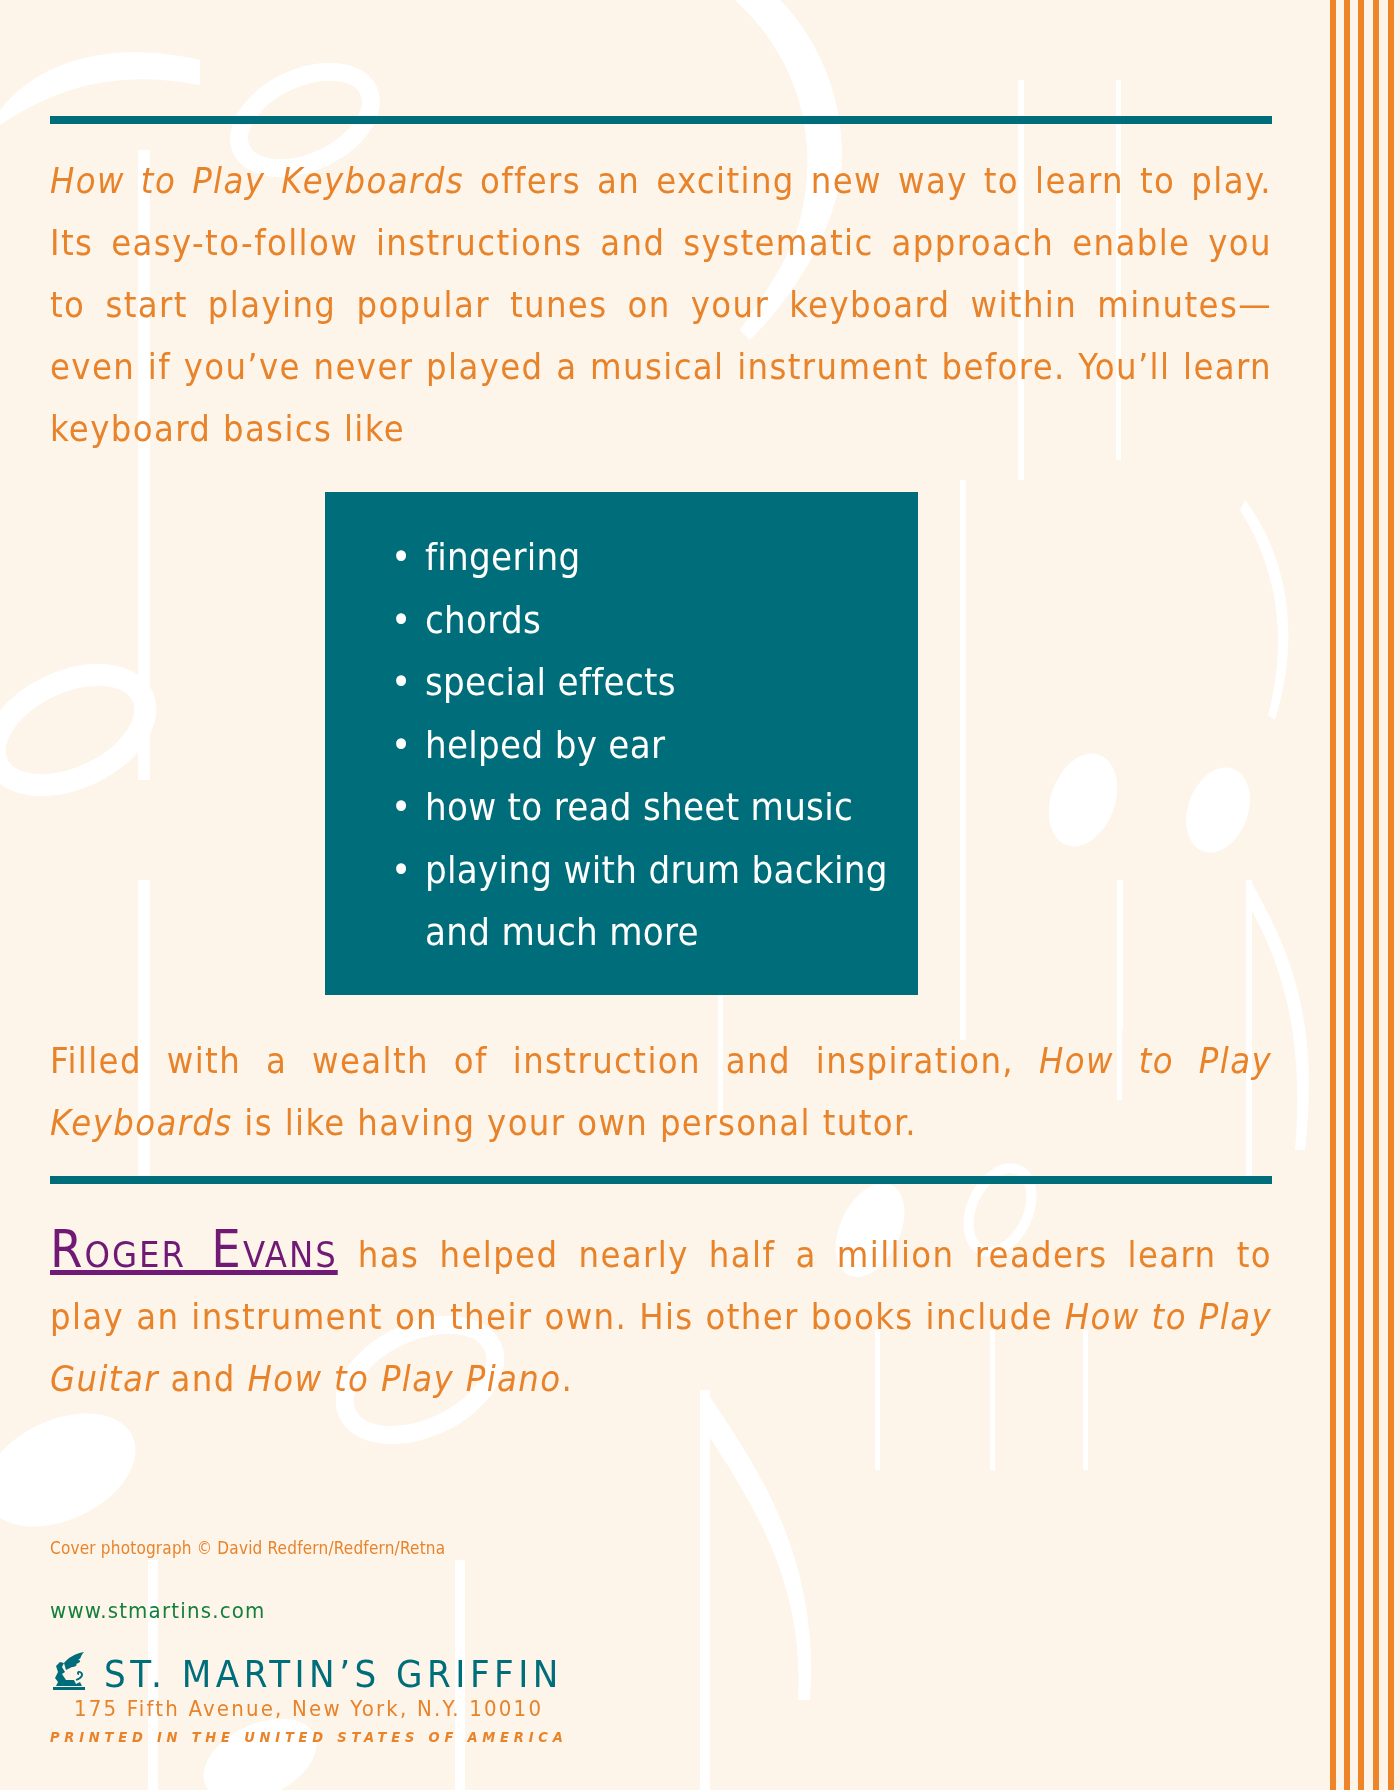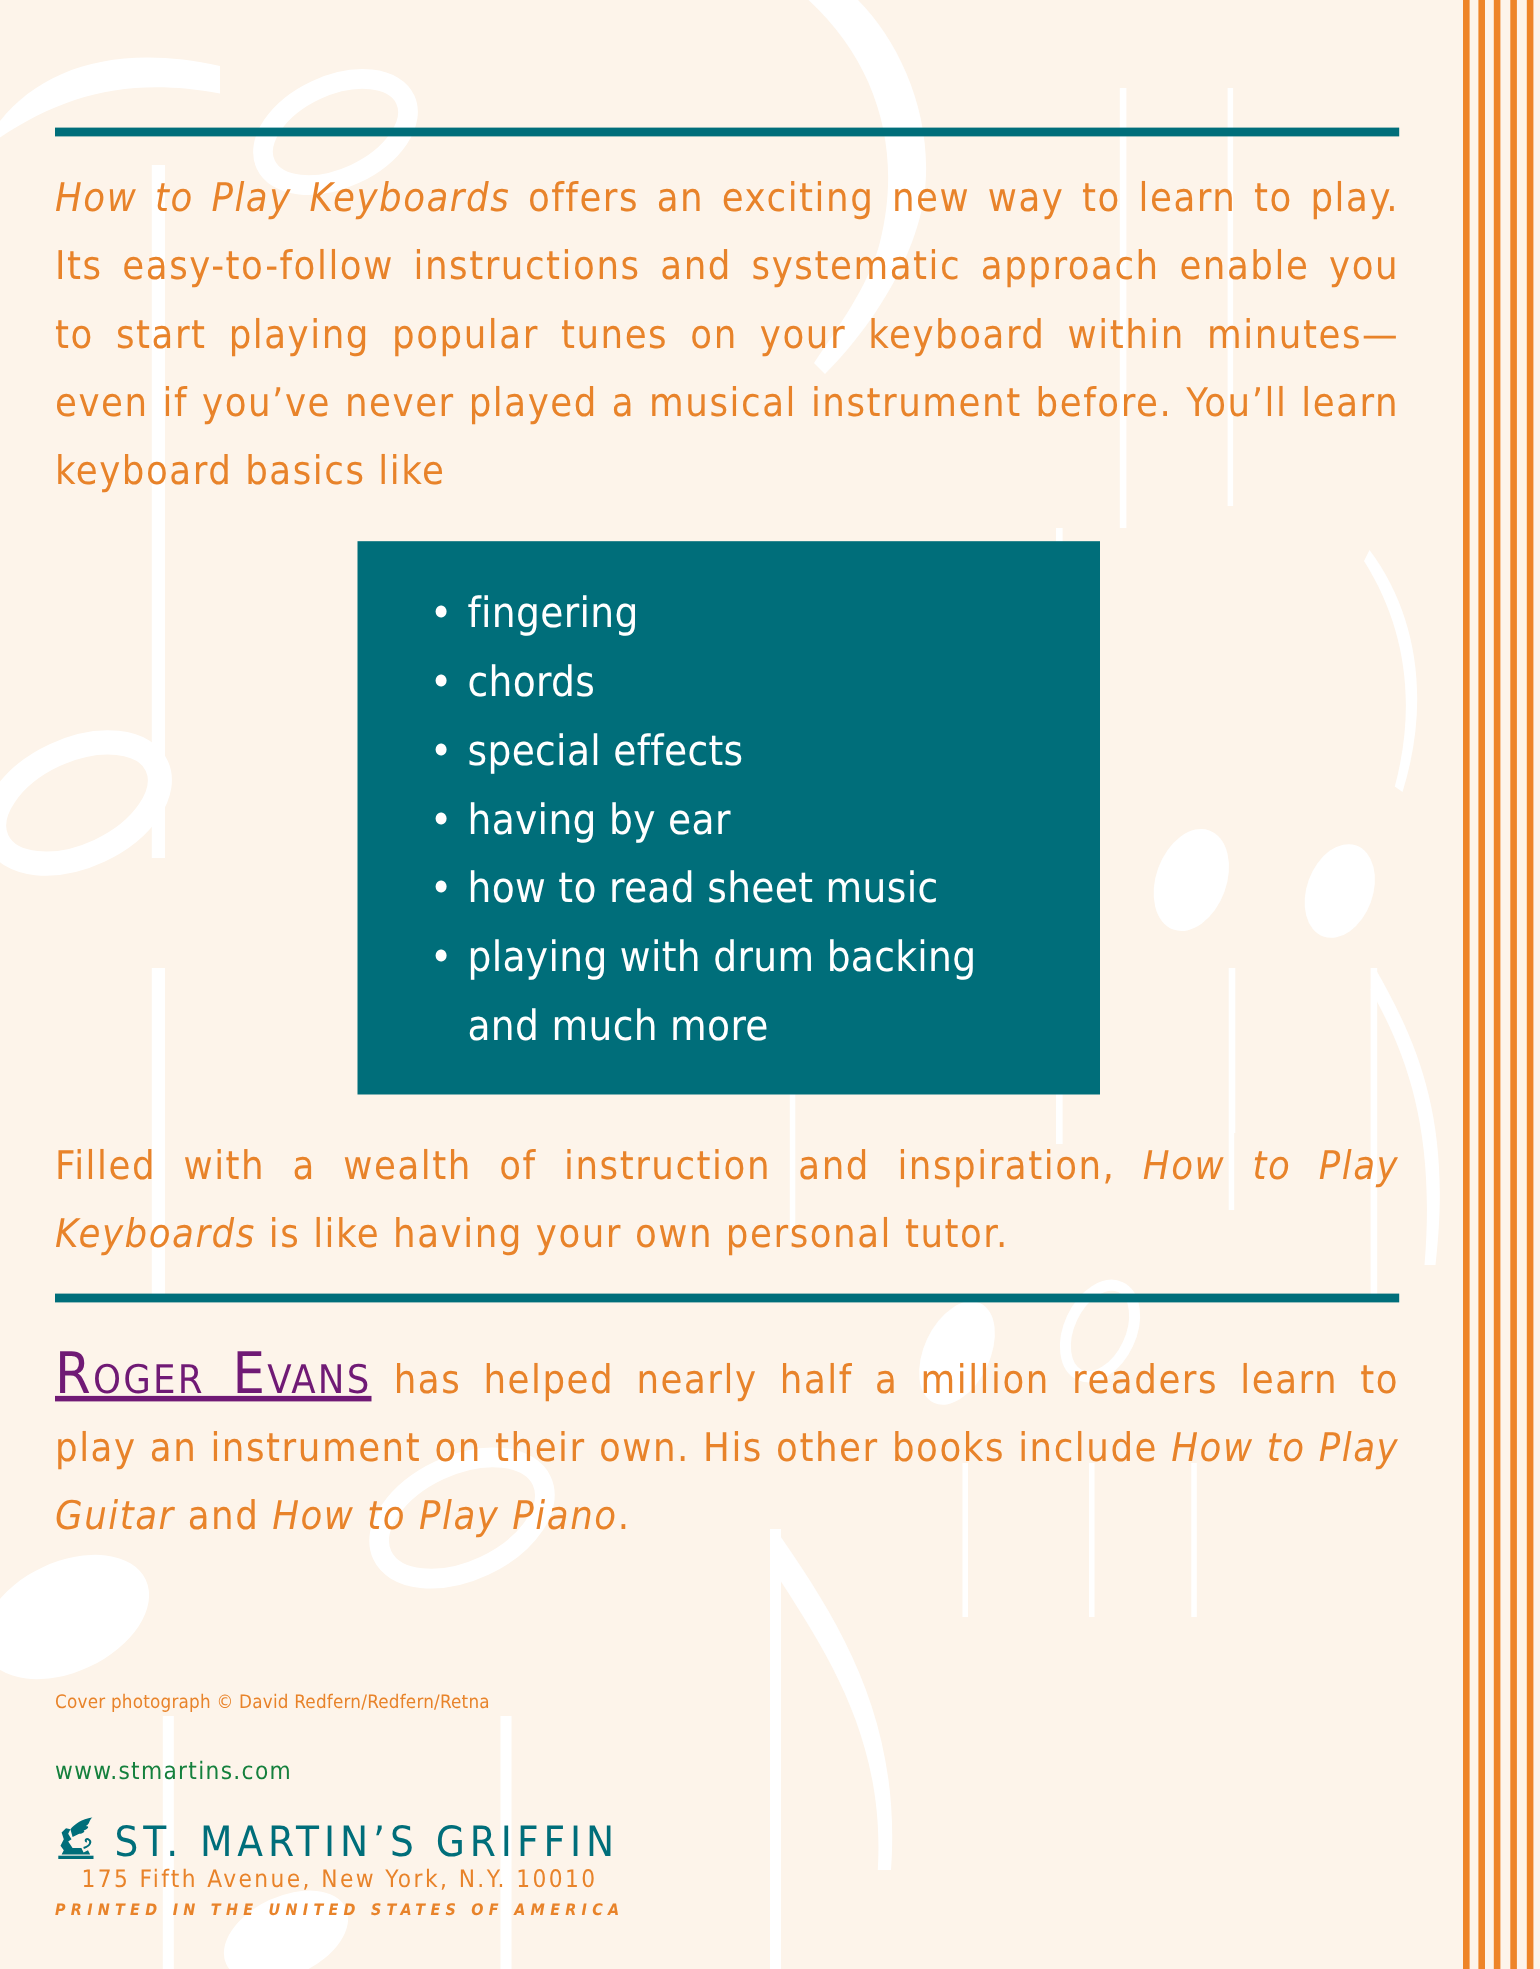--- a/index.html
+++ b/index.html
@@ -15,21 +15,21 @@
     .content { position: absolute; left: 0; top: 0; width: 1400px; height: 1790px; z-index: 2; }
     .rule { position: absolute; left: 50px; width: 1222px; height: 8px; background: #006E7A; }
     .para {
       position: absolute; left: 50px; width: 1222px;
       font-size: 36px; line-height: 62px; letter-spacing: 1.4px;
       text-align: justify; text-align-last: left;
       font-stretch: condensed;
     }
     .para em { }
     .feature-box {
-      position: absolute; left: 325px; top: 492px; width: 675px; height: 503px;
+      position: absolute; left: 325px; top: 492px; width: 593px; height: 503px;
       background: #006E7A; color: #FFFFFF;
     }
     .feature-list { list-style: none; margin: 0; padding: 0; position: absolute; left: 66px; top: 34px; }
     .feature-list li { font-size: 38px; line-height: 62.5px; letter-spacing: 0.3px; white-space: nowrap; }
     .feature-list li .bullet { display: inline-block; width: 34px; }
     .feature-list li.more { padding-left: 34px; }
     .author-name { color: #701a75; font-size: 52px; letter-spacing: 2px; font-variant: small-caps; text-decoration: underline; }
     .credit { position: absolute; left: 50px; top: 1538px; font-size: 17px; letter-spacing: 0.2px; }
     .website { position: absolute; left: 50px; top: 1598px; font-size: 22px; color: #15803d; letter-spacing: 1.2px; }
     .publisher { position: absolute; left: 50px; top: 1652px; height: 40px; display: flex; align-items: flex-end; color: #006E7A; }
@@ -98,21 +98,21 @@
 
   <p class="para" style="top:150px; margin:0;">
     <em>How to Play Keyboards</em><span> offers an exciting new way to learn to play. Its easy-to-follow instructions and systematic approach enable you to start playing popular tunes on your keyboard within minutes—even if you’ve never played a musical instrument before. You’ll learn keyboard basics like</span>
   </p>
 
   <div class="feature-box">
     <ul class="feature-list">
       <li><span class="bullet">•</span><span>fingering</span></li>
       <li><span class="bullet">•</span><span>chords</span></li>
       <li><span class="bullet">•</span><span>special effects</span></li>
-      <li><span class="bullet">•</span><span>having by ear</span></li>
+      <li><span class="bullet">•</span><span>helped by ear</span></li>
       <li><span class="bullet">•</span><span>how to read sheet music</span></li>
       <li><span class="bullet">•</span><span>playing with drum backing</span></li>
       <li class="more">and much more</li>
     </ul>
   </div>
 
   <p class="para" style="top:1030px; margin:0;">
     <span>Filled with a wealth of instruction and inspiration, </span><em>How to Play Keyboards</em><span> is like having your own personal tutor.</span>
   </p>
 

